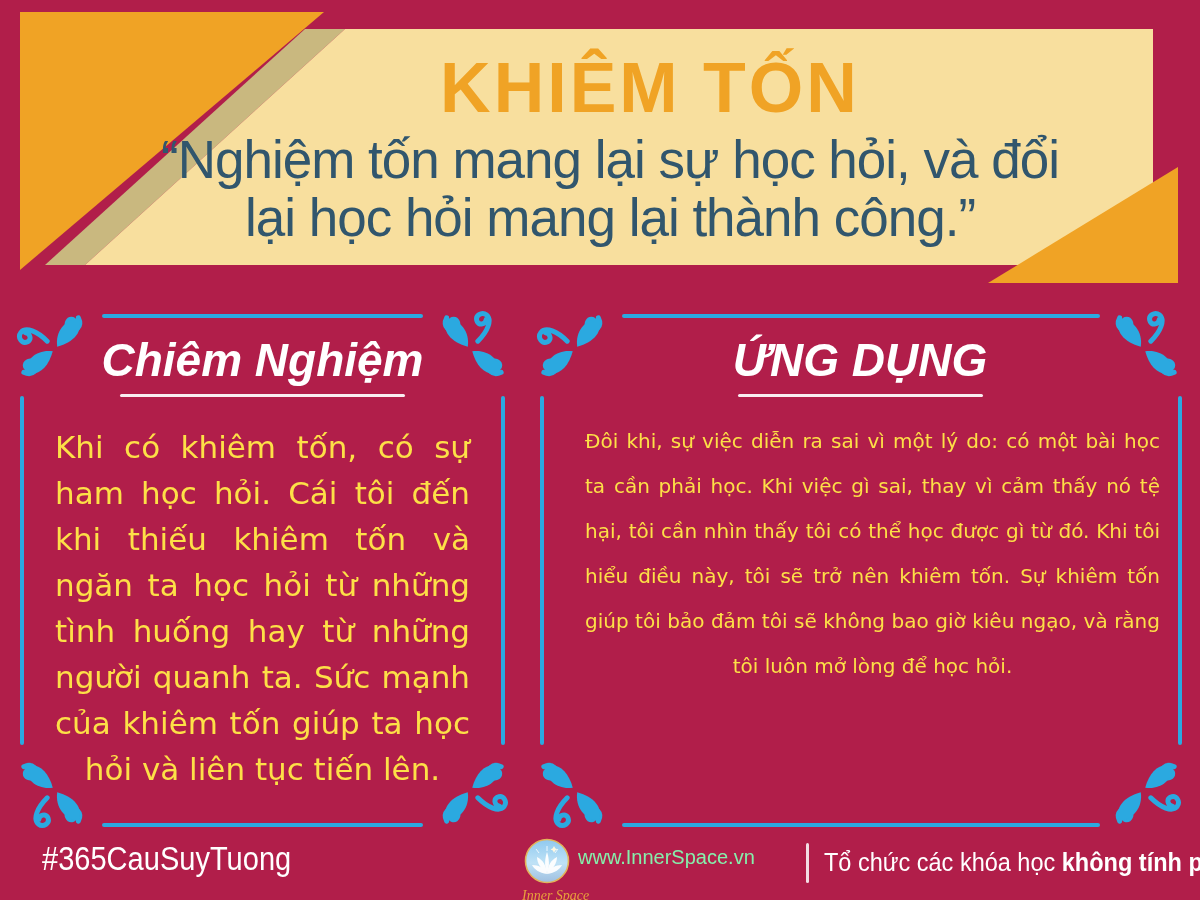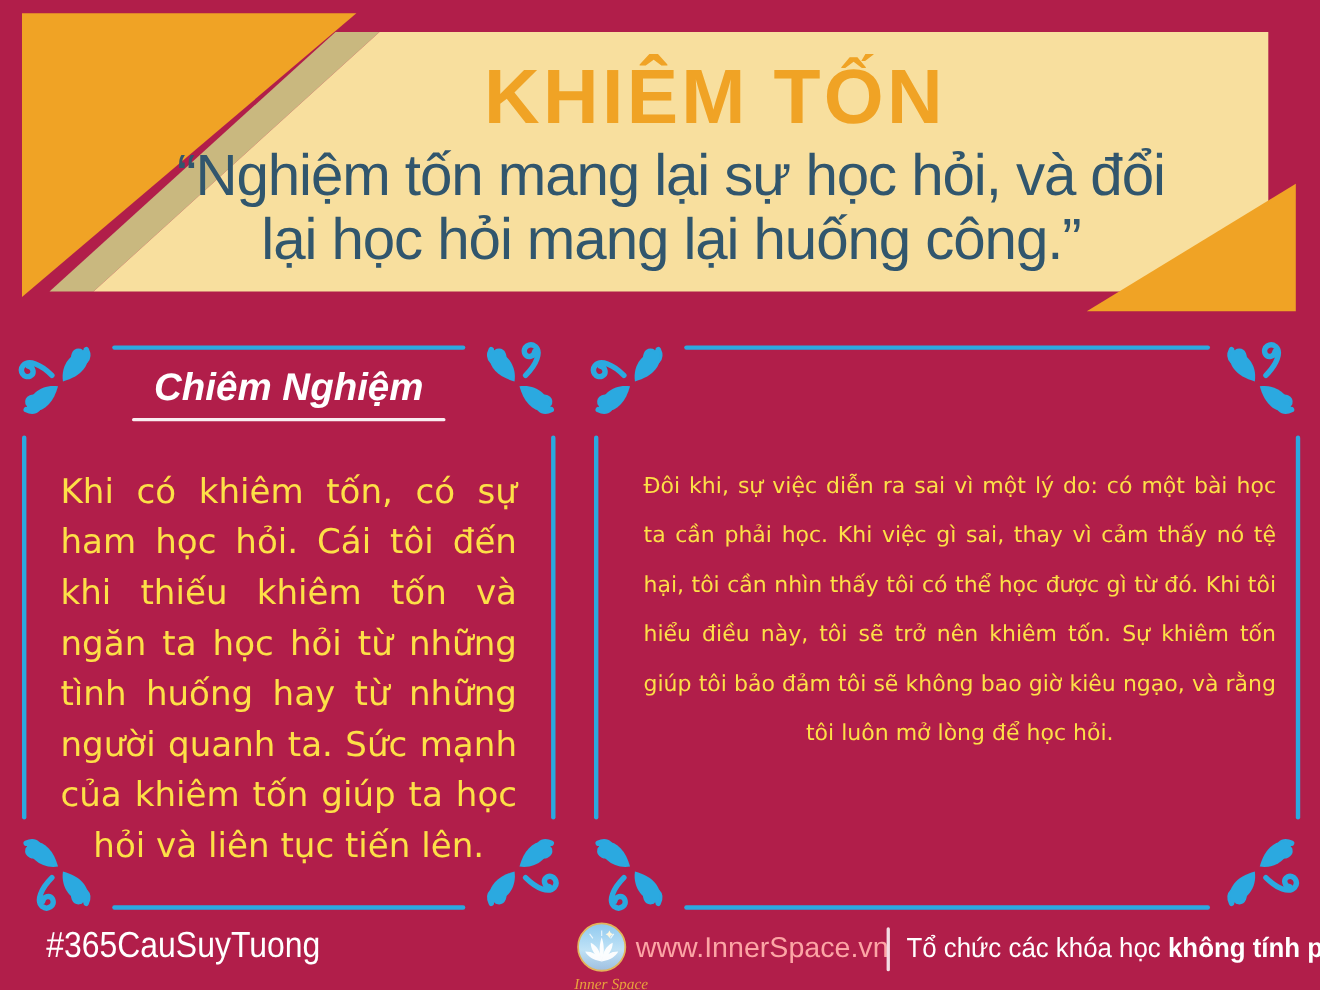--- a/index.html
+++ b/index.html
@@ -27,21 +27,21 @@
   .hline,.vline{position:absolute;background:#2BA9E0;border-radius:2px;}
   .hline{height:4px;}
   .vline{width:4px;}
   .flourish{position:absolute;width:78px;height:78px;}
   .rot90{transform:rotate(90deg);}
   .rot180{transform:rotate(180deg);}
   .rot270{transform:rotate(270deg);}
   .panel-heading{
     position:absolute;text-align:center;color:#FFFFFF;
     font-family:"Liberation Sans",sans-serif;
-    font-style:italic;font-weight:bold;font-size:35px;
+    font-style:italic;font-weight:bold;font-size:46px;
   }
   .panel-heading .underline{
     display:block;height:3px;background:rgba(255,255,255,.92);
     margin:7px auto 0 auto;border-radius:2px;
   }
   .panel-body{
     position:absolute;color:#fde047;
     text-align:justify;text-align-last:center;
     font-family:"DejaVu Sans",sans-serif;
   }
@@ -52,22 +52,22 @@
     position:absolute;left:42px;top:840px;color:#FFFFFF;
     font-family:"Liberation Sans",sans-serif;font-size:33px;
     transform:scaleX(.88);transform-origin:left center;white-space:nowrap;
   }
   .logo-wrap{position:absolute;left:522px;top:838px;width:50px;text-align:center;}
   .logo-caption{
     font-family:"Liberation Serif",serif;font-style:italic;
     font-size:14px;color:#E8A13C;margin-top:0px;white-space:nowrap;
   }
   .website{
-    position:absolute;left:578px;top:846px;color:#fca5a5;
-    font-family:"Liberation Sans",sans-serif;font-weight:300;font-size:26px;
+    position:absolute;left:578px;top:846px;color:#86efac;
+    font-family:"Liberation Sans",sans-serif;font-weight:300;font-size:20px;
     white-space:nowrap;
   }
   .footer-divider{
     position:absolute;left:806px;top:843px;width:3px;height:40px;
     background:rgba(255,255,255,.85);border-radius:2px;
   }
   .tagline{
     position:absolute;left:824px;top:848px;color:#FFFFFF;
     font-family:"Liberation Sans",sans-serif;font-size:25px;
     transform:scaleX(.94);transform-origin:left center;white-space:nowrap;
@@ -98,21 +98,21 @@
   <svg class="banner-svg" viewBox="0 0 1200 300">
     <polygon fill="#C9B87F" points="305,29 345,29 85,265 45,265"></polygon>
     <polygon fill="#F8DF9E" points="345,29 1153,29 1153,265 85,265"></polygon>
     <polygon fill="#F0A325" points="20,12 324,12 20,270"></polygon>
     <polygon fill="#F0A325" points="1178,167 1178,283 988,283"></polygon>
   </svg>
 
   <div class="main-title">KHIÊM TỐN</div>
   <div class="quote">
     <div>“Nghiệm tốn mang lại sự học hỏi, và đổi</div>
-    <div>lại học hỏi mang lại huống công.”</div>
+    <div>lại học hỏi mang lại thành công.”</div>
   </div>
 
   <div class="hline" style="left:102px;top:314px;width:321px;"></div>
   <div class="hline" style="left:102px;top:823px;width:321px;"></div>
   <div class="vline" style="left:20px;top:396px;height:349px;"></div>
   <div class="vline" style="left:501px;top:396px;height:349px;"></div>
   <svg class="flourish" style="left:16px;top:310px;" viewBox="0 0 70 70">
       <use href="#flourish-shape"></use>
     </svg>
   <svg class="flourish rot90" style="left:431px;top:310px;" viewBox="0 0 70 70">
@@ -138,20 +138,24 @@
   <svg class="flourish rot270" style="left:536px;top:751px;" viewBox="0 0 70 70">
       <use href="#flourish-shape"></use>
     </svg>
   <svg class="flourish rot180" style="left:1104px;top:751px;" viewBox="0 0 70 70">
       <use href="#flourish-shape"></use>
     </svg>
 
   <div class="panel-heading" style="left:70px;top:333px;width:385px;">
     <span>Chiêm Nghiệm</span>
     <span class="underline" style="width:285px;"></span>
+  </div>
+  <div class="panel-heading" style="left:620px;top:333px;width:480px;">
+    <span>ỨNG DỤNG</span>
+    <span class="underline" style="width:245px;"></span>
   </div>
 
   <div class="panel-body left-p" style="left:55px;top:424px;width:415px;">Khi có khiêm tốn, có sự ham học hỏi. Cái tôi đến khi thiếu khiêm tốn và ngăn ta học hỏi từ những tình huống hay từ những người quanh ta. Sức mạnh của khiêm tốn giúp ta học hỏi và liên tục tiến lên.</div>
   <div class="panel-body right-p" style="left:585px;top:419px;width:575px;">Đôi khi, sự việc diễn ra sai vì một lý do: có một bài học ta cần phải học. Khi việc gì sai, thay vì cảm thấy nó tệ hại, tôi cần nhìn thấy tôi có thể học được gì từ đó. Khi tôi hiểu điều này, tôi sẽ trở nên khiêm tốn. Sự khiêm tốn giúp tôi bảo đảm tôi sẽ không bao giờ kiêu ngạo, và rằng tôi luôn mở lòng để học hỏi.</div>
 
   <div class="hashtag">#365CauSuyTuong</div>
 
   <div class="logo-wrap">
     <svg width="46" height="46" viewBox="0 0 46 46">
       <defs>

